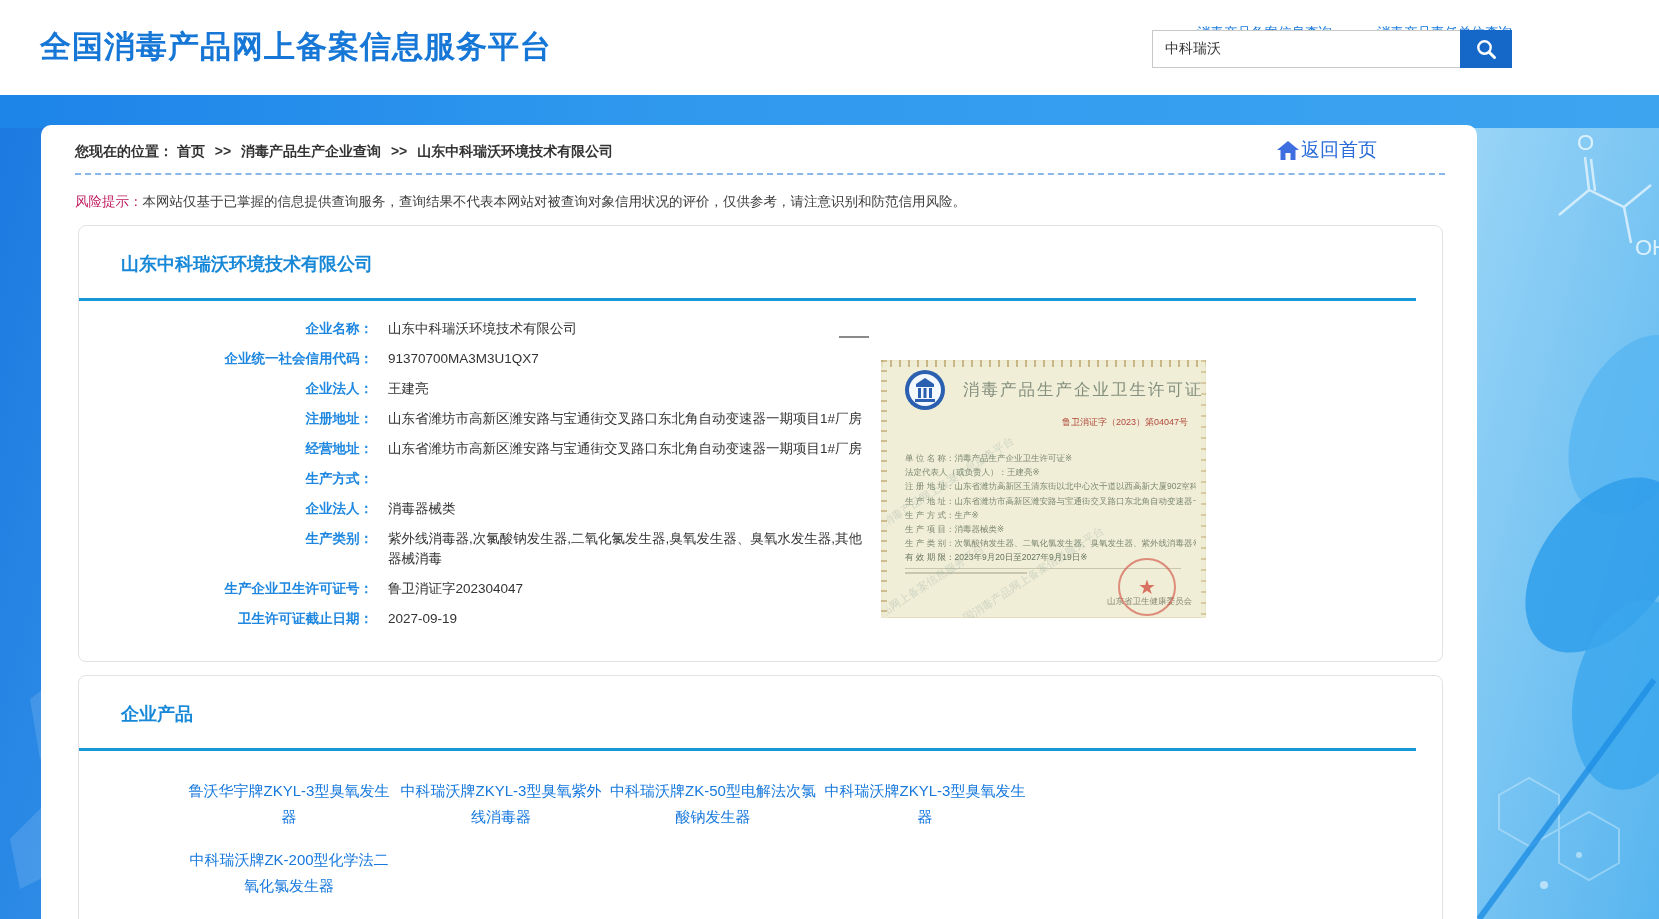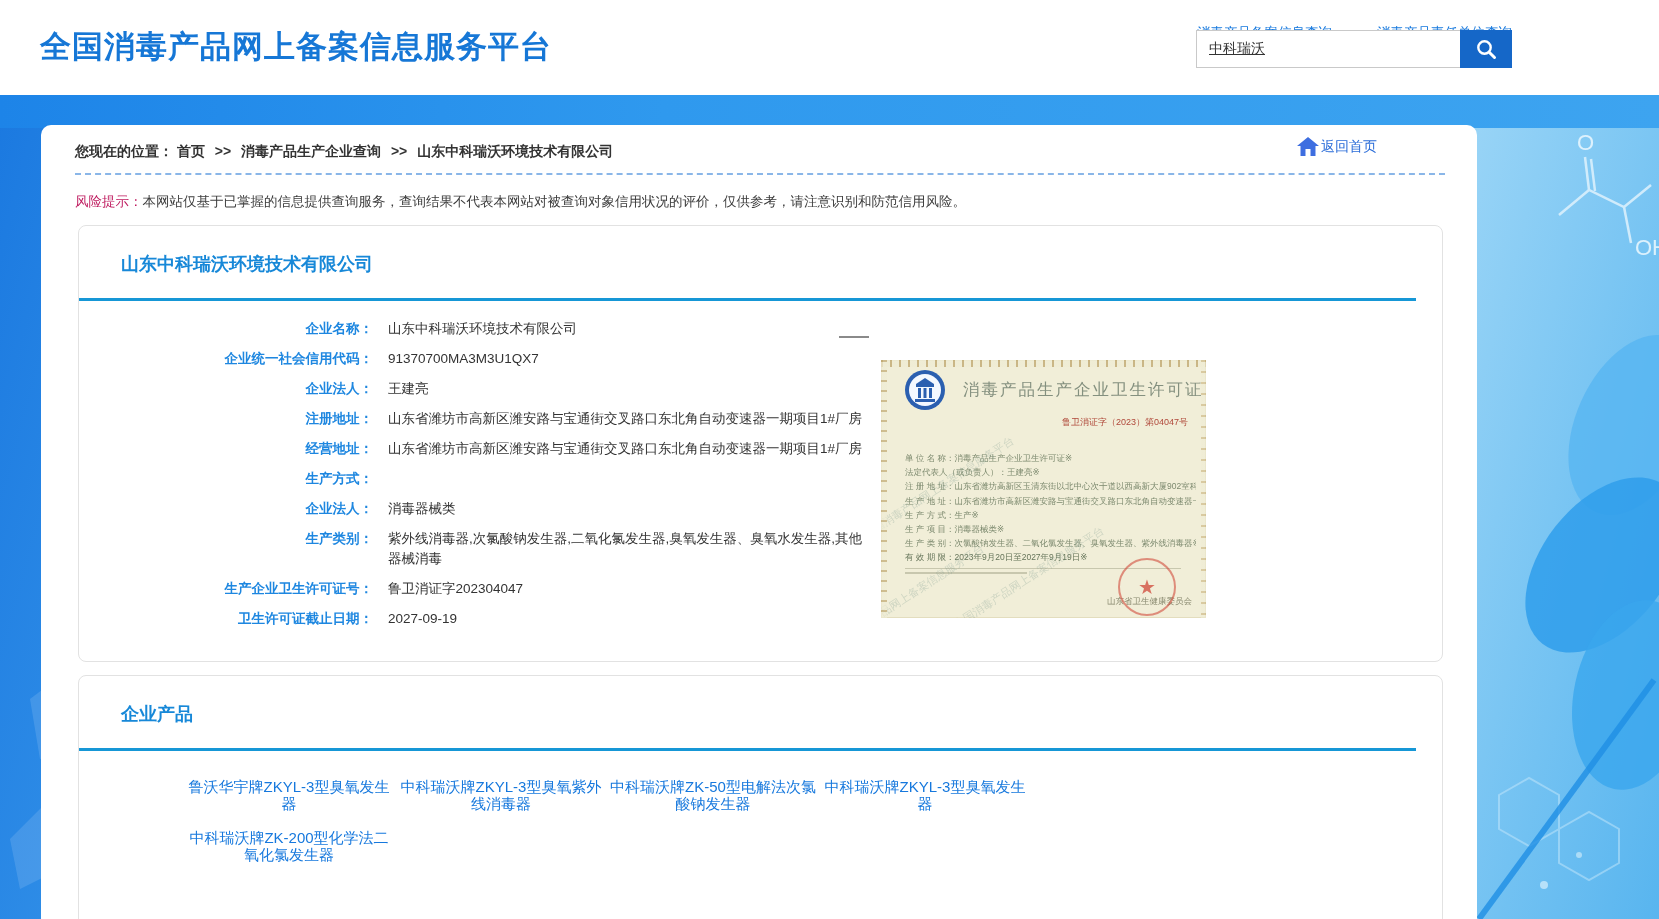--- a/index.html
+++ b/index.html
@@ -6,37 +6,37 @@
   html,body { width:1659px; height:919px; overflow:hidden; font-family:"Liberation Sans","DejaVu Sans",sans-serif; background:#fff; }
   .page { position:relative; width:1659px; height:919px; }
 
   
   .site-header { position:absolute; top:0; left:0; width:100%; height:95px; background:#fff; z-index:5; }
   .site-title { position:absolute; left:40px; top:26px; font-size:31px; font-weight:bold; color:#1677d6; letter-spacing:1px; }
   .top-nav { position:absolute; top:24px; right:147px; display:flex; gap:30px; font-size:13.5px;justify-content:flex-end; }
   .top-nav a { color:#1678dd; text-decoration:none; cursor:pointer; display:flex; align-items:center; gap:6px; }
   .arr { font-size:9px; color:#1678dd; }
   .search { position:absolute; top:30px; right:147px; display:flex; }
-  .search input { width:264px; height:38px; border:1px solid #c9c9c9; border-right:none; padding:0 12px; font-size:14px; color:#333; outline:none; font-family:inherit;text-decoration:underline; }
+  .search input { width:308px; height:38px; border:1px solid #c9c9c9; border-right:none; padding:0 12px; font-size:14px; color:#333; outline:none; font-family:inherit; }
   .search button { width:52px; height:38px; background:#1567c8; border:none; cursor:pointer; display:flex; align-items:center; justify-content:center; }
 
   
   .bg { position:absolute; top:95px; left:0; width:100%; height:824px; background:linear-gradient(105deg,#1b79e0 0%,#3d9cec 26%,#7cc3f3 55%,#a7dbf8 74%,#58b5ef 100%); }
   .band { position:absolute; top:0; left:0; width:100%; height:33px; background:linear-gradient(90deg,#1d84e8,#2f99ee 40%,#3da4f0); }
   .deco { position:absolute; right:0; top:0; height:824px; width:220px; }
   .deco-left { position:absolute; left:0; bottom:0; height:500px; width:120px; opacity:.12; }
 
   
   .panel { position:absolute; left:41px; top:30px; width:1436px; height:796px; background:#fff; border-radius:10px 10px 0 0; overflow:hidden; }
 
   .crumb-row { position:relative; padding:18px 34px 0 34px; font-size:14px; font-weight:bold; color:#333; }
   .crumb-row a { color:#333; text-decoration:none; cursor:pointer; }
   .crumb-sep { margin:0 6px; }
   .back-home { position:absolute; right:100px; top:12px; display:flex; align-items:center; font-weight:normal; cursor:pointer; text-decoration:none; }
-  .back-home span { color:#2a6cd8; font-size:14px; }
+  .back-home span { color:#2a6cd8; font-size:19px; }
   .dashed { margin:12px 32px 0 34px; border-top:2px dashed #8ab6e8; }
   .risk { padding:18px 34px 0 34px; font-size:13.5px; color:#3c3c3c; }
   .risk .risk-label { color:#be185d; }
 
   
   .card { position:relative; margin:14px 34px 0 37px; border:1px solid #e2e2e2; border-radius:8px; background:#fff; }
   .card-1 { height:437px; }
   .card-2 { margin-top:13px; height:320px; }
   .card-title { margin:26px 0 0 42px; font-size:18px; font-weight:bold; color:#1788d8; }
   .card-rule { margin-top:22px; width:calc(100% - 26px); height:3px; background:#1697d6; }
@@ -70,21 +70,21 @@
   .cert-note i:last-child { width:42%; }
   .cert-issuer { position:absolute; right:14px; bottom:10px; font-size:8.5px; color:#8a8a70; z-index:1; }
   .cert-seal { position:absolute; right:30px; bottom:2px; width:58px; height:58px; border-radius:50%;
           border:2px solid rgba(205,60,45,.55); display:flex; align-items:center; justify-content:center;
           color:rgba(205,60,45,.7); font-size:20px; z-index:2; filter:blur(.4px); }
   .cert-wm { position:absolute; font-size:11px; color:rgba(120,150,140,.28); white-space:nowrap; transform:rotate(-33deg); pointer-events:none; }
   .wm1 { left:-30px; top:120px; } .wm2 { left:60px; top:210px; } .wm3 { left:-60px; top:228px; }
 
   
   .products { display:grid; grid-template-columns:repeat(4,212px); column-gap:0; row-gap:17px; margin:27px 0 0 104px; }
-  .products a { display:block; text-align:center; font-size:15px; line-height:17px; color:#1678dd; text-decoration:none; cursor:pointer; }
+  .products a { display:block; text-align:center; font-size:15px; line-height:26px; color:#1678dd; text-decoration:none; cursor:pointer; }
 </style>
 </head>
 <body>
 
 <div class="page">
 
   <header class="site-header">
     <h1 class="site-title">全国消毒产品网上备案信息服务平台</h1>
     <nav class="top-nav">
       <a>

